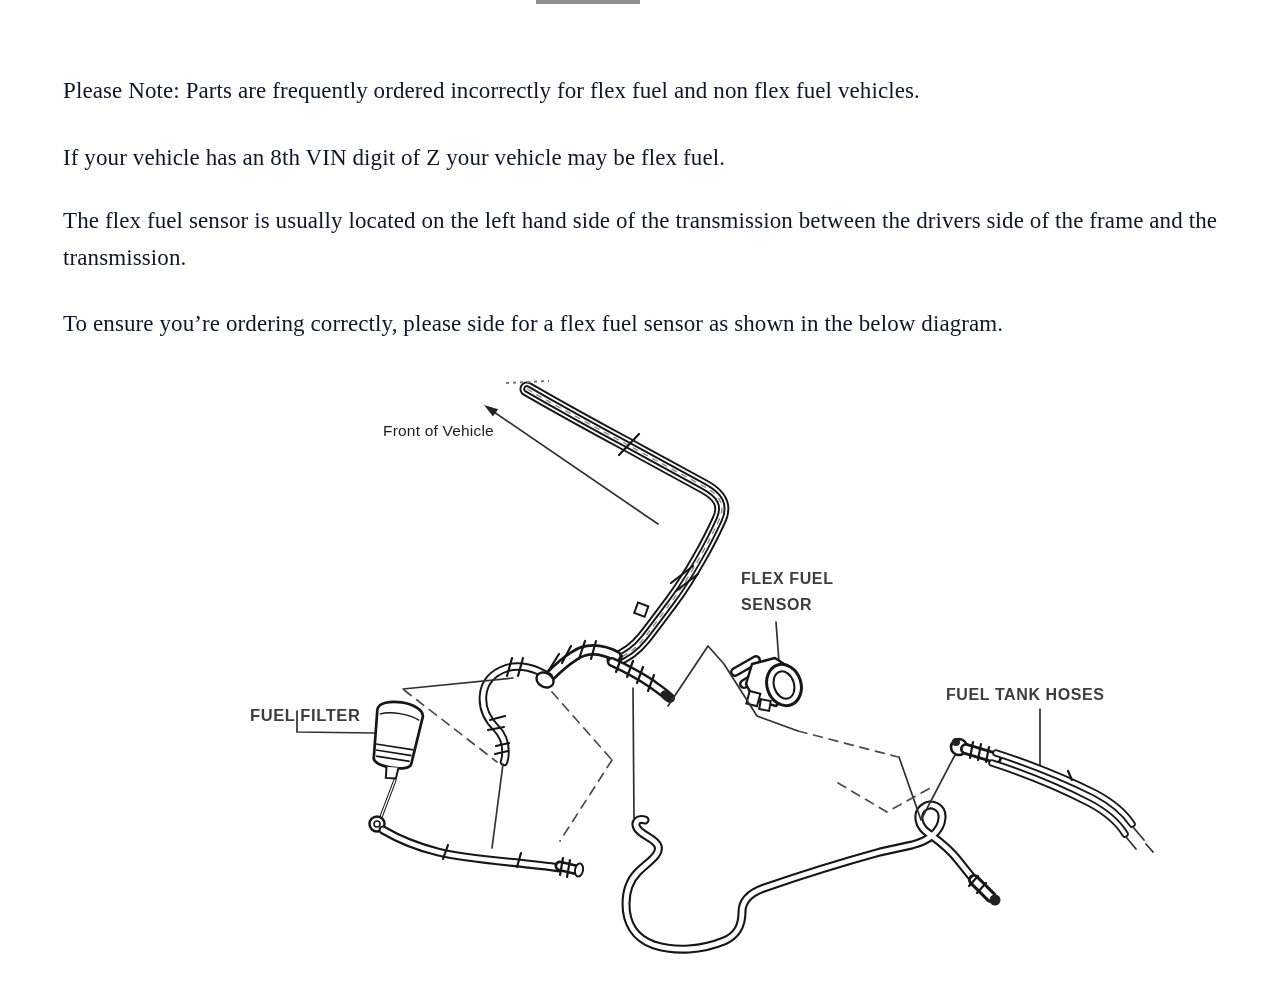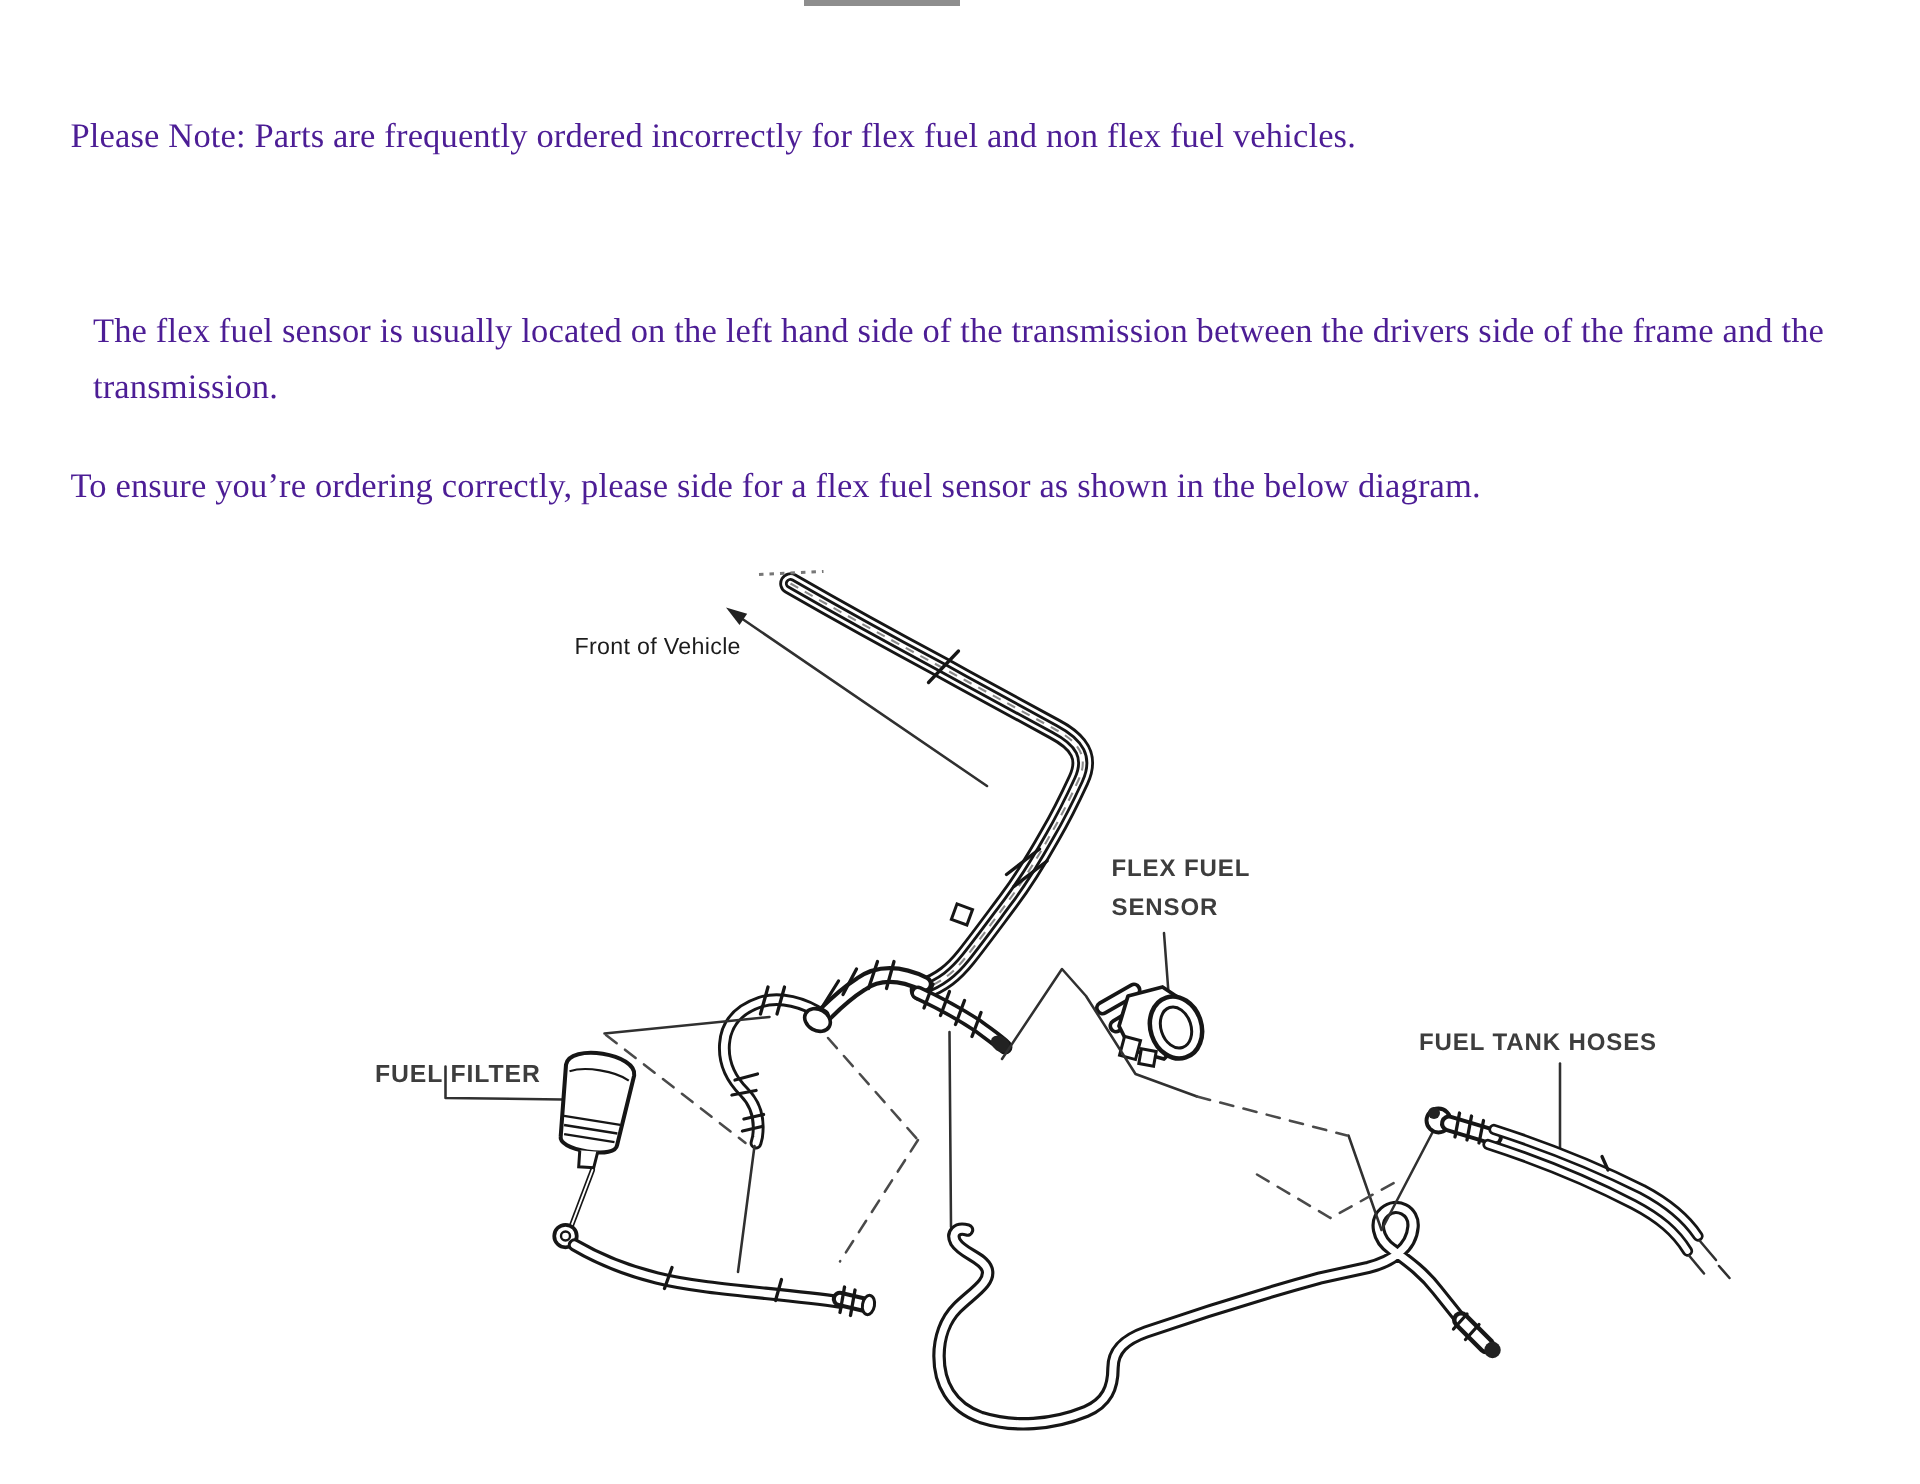--- a/index.html
+++ b/index.html
@@ -1,43 +1,44 @@
 <!DOCTYPE html>
 <html><head>
 <meta charset="utf-8">
 <style>
   html,body{margin:0;padding:0;background:#ffffff;}
   .page{position:relative;width:1280px;height:989px;background:#ffffff;overflow:hidden;
         font-family:"Liberation Serif", serif;}
   .topbar{position:absolute;left:536px;top:0;width:104px;height:4px;background:#8e8e8e;}
-  .para{position:absolute;left:47px;color:#4c1d95;font-size:23px;line-height:37px;
+  .para{position:absolute;left:63px;color:#0f172a;font-size:23px;line-height:37px;
         width:1170px;letter-spacing:0.1px;}
   #p1{top:72px;}
   #p2{top:139px;}
-  #p3{top:202px;margin-left:15px;}
+  #p3{top:202px;}
   #p4{top:305px;}
   svg{position:absolute;left:0;top:0;}
   svg text{font-family:"Liberation Sans", sans-serif;}
   .lbl{fill:#3d3d3d;font-weight:700;font-size:16px;letter-spacing:0.6px;}
   .lbl-filter{font-size:16.5px;}
   .lbl-front{fill:#1c1c1c;font-weight:400;font-size:15.5px;letter-spacing:0.2px;}
   .bk{stroke:#161616;fill:none;stroke-linecap:round;stroke-linejoin:round;}
   .wh{stroke:#ffffff;fill:none;stroke-linecap:round;stroke-linejoin:round;}
   .thin{stroke:#303030;stroke-width:1.7;fill:none;stroke-linecap:round;stroke-linejoin:round;}
   .dash{stroke:#4a4a4a;stroke-width:1.7;fill:none;stroke-dasharray:9 7;stroke-linecap:round;}
   .rib{stroke:#161616;stroke-width:2.2;fill:none;stroke-linecap:round;}
 </style>
 </head>
 <body>
 
 <div class="page">
 
   <div class="topbar"></div>
 
   <div class="para" id="p1">Please Note: Parts are frequently ordered incorrectly for flex fuel and non flex fuel vehicles.</div>
+  <div class="para" id="p2">If your vehicle has an 8th VIN digit of Z your vehicle may be flex fuel.</div>
   <div class="para" id="p3">The flex fuel sensor is usually located on the left hand side of the transmission between the drivers side of the frame and the transmission.</div>
   <div class="para" id="p4">To ensure you’re ordering correctly, please side for a flex fuel sensor as shown in the below diagram.</div>
 
   <svg width="1280" height="989" viewBox="0 0 1280 989">
 
     <g>
       <line class="thin" x1="658" y1="524" x2="494" y2="412"></line>
       <polygon points="484,405 493.0,416.6 498.1,409.2" fill="#222"></polygon>
     </g>
 

